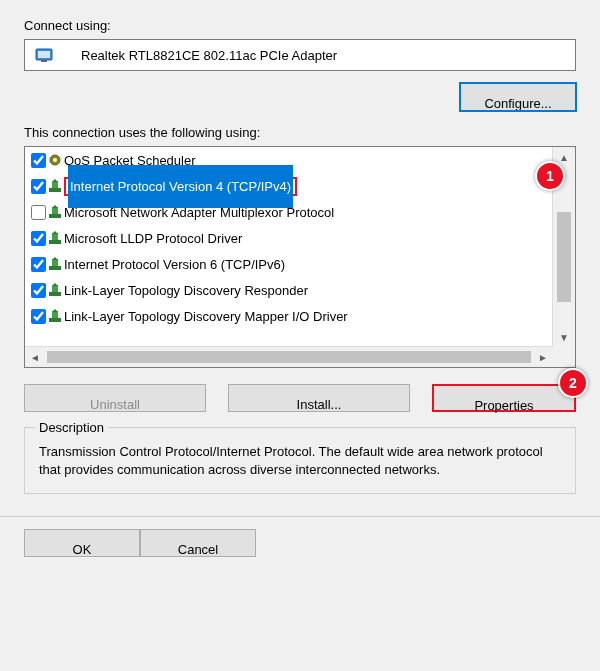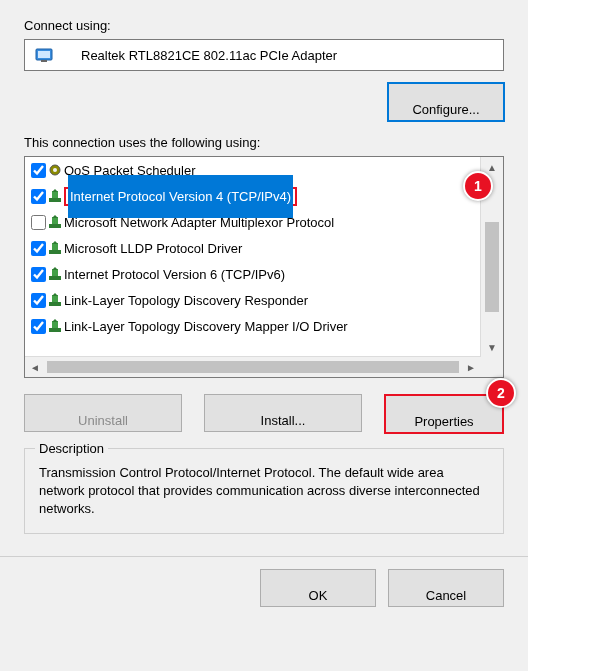--- a/index.html
+++ b/index.html
@@ -1,21 +1,21 @@
 <!DOCTYPE html>
 <html><head>
 <meta charset="utf-8">
 <style>
   html,body{margin:0;padding:0;font-family:"Segoe UI",Tahoma,sans-serif;font-size:13px;background:#fff;color:#000}
-  .panel{width:528px;height:671px;background:#f0f0f0;box-sizing:border-box;padding:12px 24px 0 24px;position:relative}
+  .panel{width:600px;height:671px;background:#f0f0f0;box-sizing:border-box;padding:12px 24px 0 24px;position:relative}
   .label{margin:6px 0}
   .adapter-box{background:#fff;border:1px solid #7a7a7a;padding:6px 10px;display:flex;align-items:center;gap:24px;margin-top:4px}
   .adapter-icon{display:inline-flex}
   .configure-row{display:flex;justify-content:flex-end;margin:12px 0 14px 0}
-  .btn{background:#e1e1e1;border:1px solid #adadad;padding:18px 18px;font:inherit;min-width:116px;height:28px;box-sizing:border-box;text-align:center;cursor:default}
+  .btn{background:#e1e1e1;border:1px solid #adadad;padding:12px 18px;font:inherit;min-width:116px;height:28px;box-sizing:border-box;text-align:center;cursor:default}
   .btn.blue-focus{outline:2px solid #0078d7;outline-offset:-1px}
   .btn:disabled{color:#8a8a8a}
   .listbox{background:#fff;border:1px solid #7a7a7a;height:222px;box-sizing:border-box;position:relative;margin-top:4px}
   .list-inner{position:absolute;left:0;top:0;right:22px;bottom:20px;overflow:hidden}
   .scroll-v{position:absolute;right:0;top:0;bottom:20px;width:22px;background:#f0f0f0;display:flex;flex-direction:column;align-items:center;justify-content:space-between;border-left:1px solid #dcdcdc}
   .scroll-v .thumb{width:14px;background:#c2c2c2;flex:0 0 90px;margin-top:20px}
   .scroll-v .arrow{width:100%;height:20px;display:flex;align-items:center;justify-content:center;color:#606060;font-size:10px}
   .scroll-h{position:absolute;left:0;right:22px;bottom:0;height:20px;background:#f0f0f0;display:flex;align-items:center;justify-content:space-between;border-top:1px solid #dcdcdc}
   .scroll-h .arrow{width:20px;height:100%;display:flex;align-items:center;justify-content:center;color:#606060;font-size:10px}
   .scroll-h .track{flex:1;height:12px;background:#c2c2c2;margin:0 2px}
@@ -27,21 +27,21 @@
   .item.selected .txt{background:#0078d7;color:#fff;padding:14px 2px}
   .callout{position:absolute;width:26px;height:26px;border-radius:50%;background:#e81123;color:#fff;border:2px solid #fff;box-shadow:0 0 4px rgba(0,0,0,.4);display:flex;align-items:center;justify-content:center;font-weight:bold;font-size:14px;z-index:10}
   .btns-row{display:flex;gap:22px;margin:16px 0 14px 0}
   .btns-row .btn{flex:1;min-width:0}
   .props-wrap{position:relative;flex:1}
   .props-wrap .btn{width:100%;border:2px solid #e81123}
   .fieldset{border:1px solid #cfcfcf;margin:0;padding:10px 14px 14px 14px}
   .fieldset .legend{position:relative;top:-18px;background:#f0f0f0;padding:0 4px;display:inline-block;margin-left:-4px}
   .fieldset .desc{margin-top:-10px;line-height:1.4;color:#000}
   .divider{border:none;border-top:1px solid #cfcfcf;margin:22px -24px 0 -24px}
-  .footer{display:flex;justify-content:flex-end;gap:12px;padding:12px 0}
+  .footer{display:flex;padding:12px 0}
 </style>
 </head>
 <body>
 <div class="panel">
 
 <div class="label">Connect using:</div>
 <div class="adapter-box">
   <span class="adapter-icon">
     <svg width="22" height="18" viewBox="0 0 22 18">
           <rect x="1" y="3" width="16" height="11" rx="1" fill="#3a8dde" stroke="#1b5fa5"></rect>

